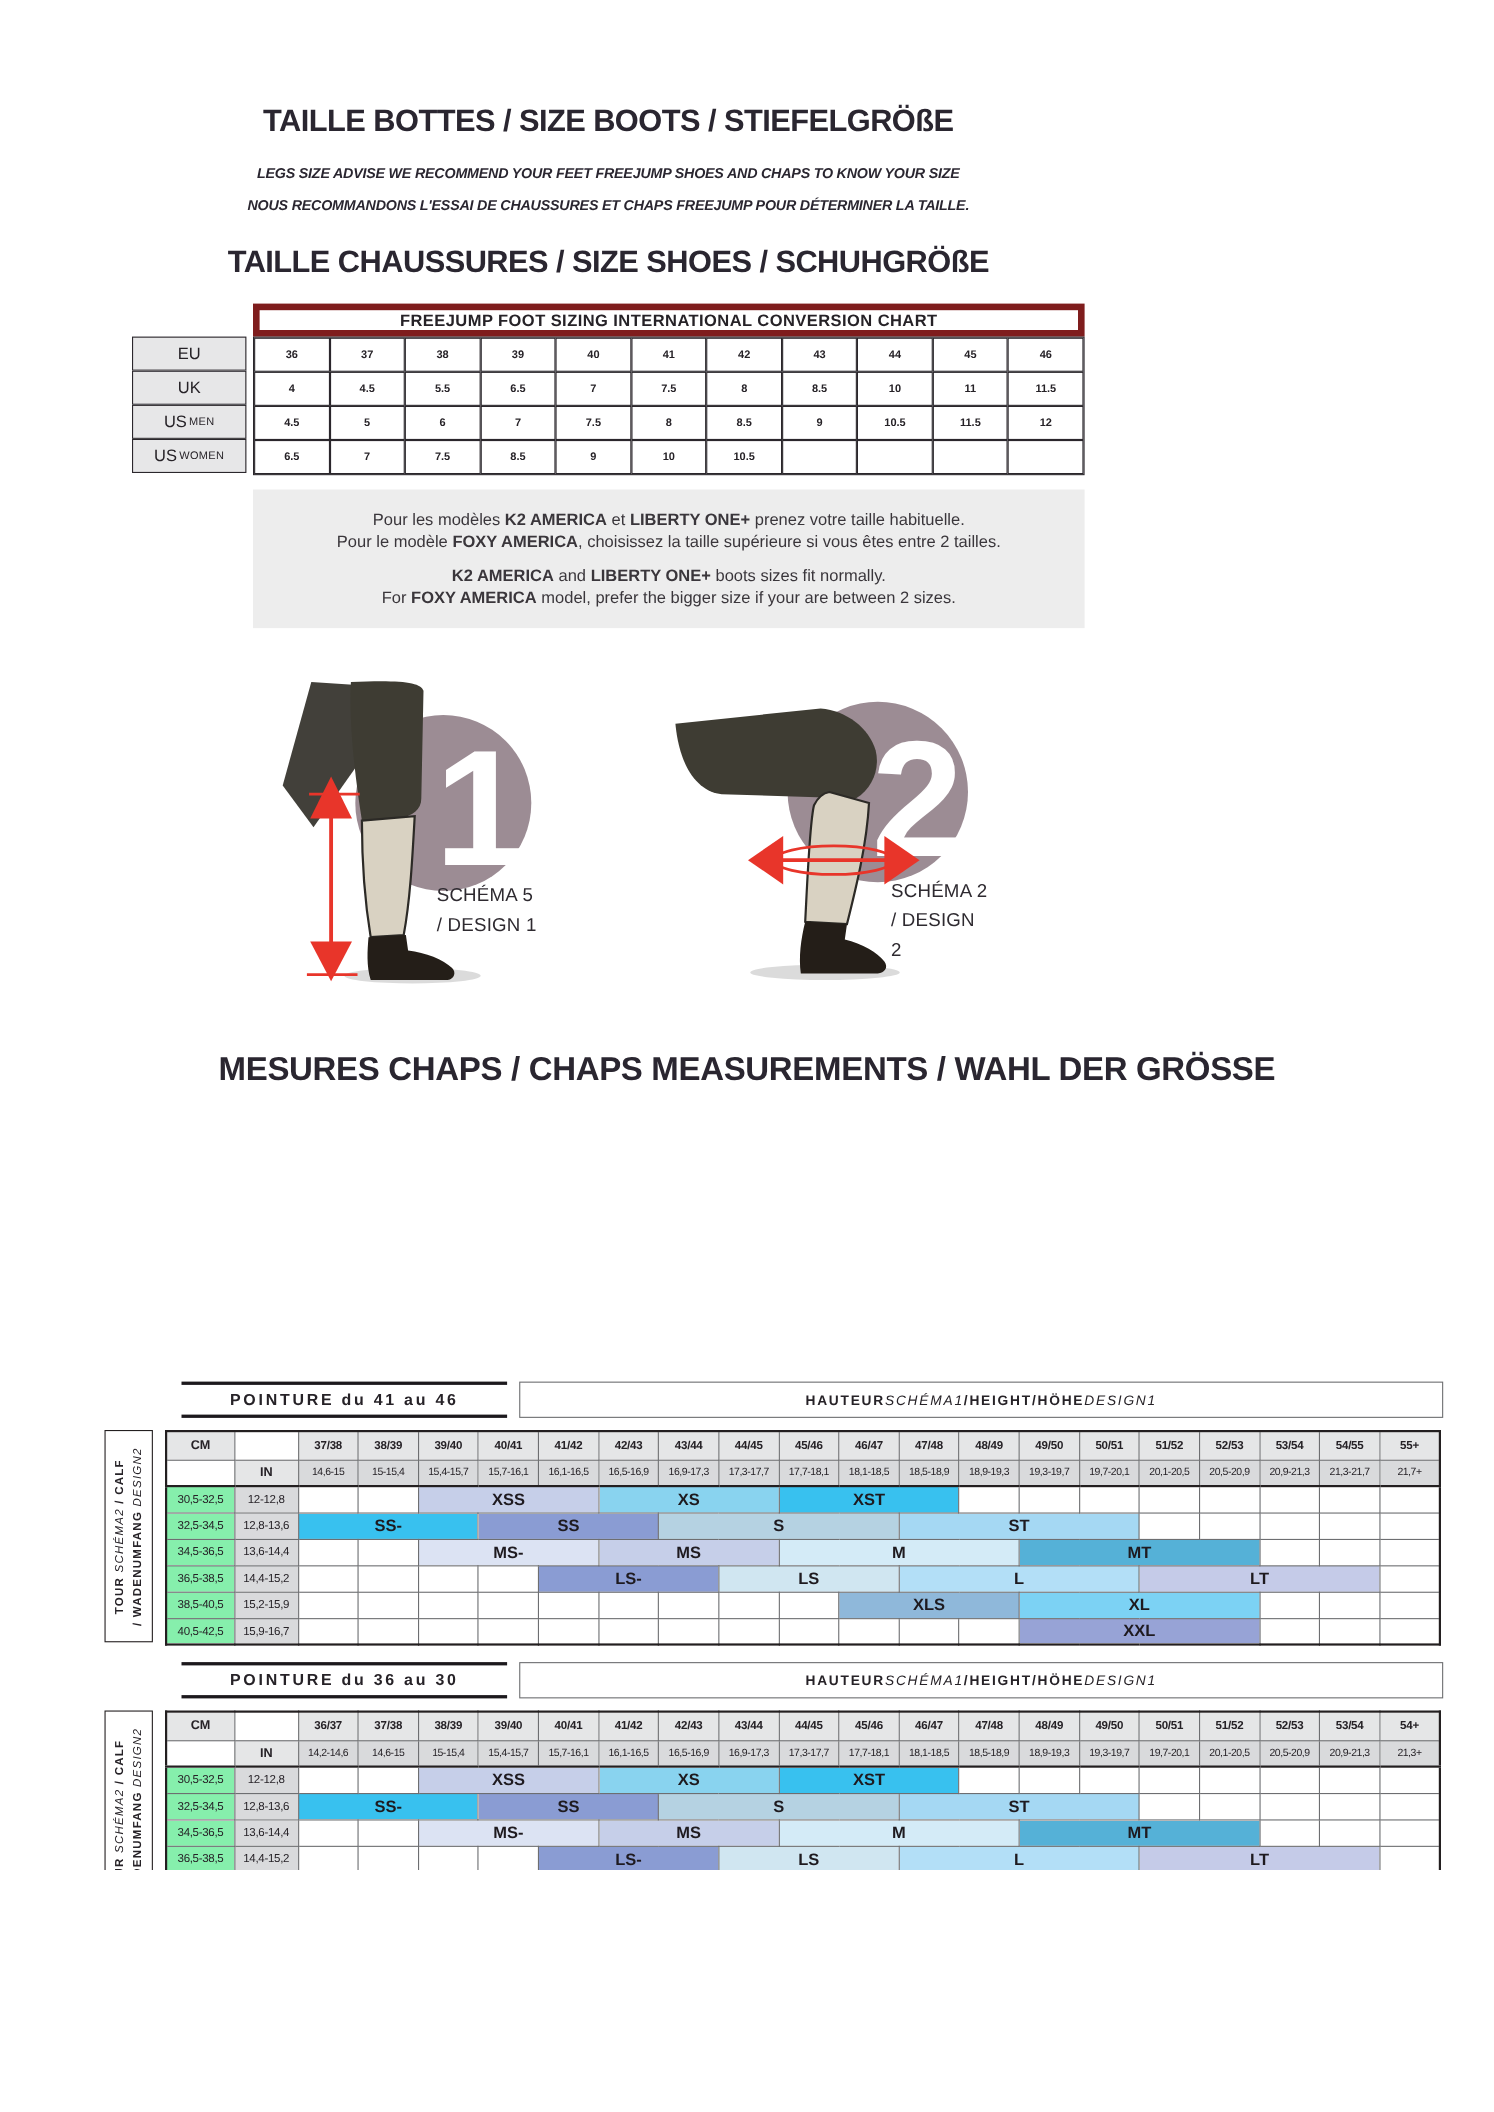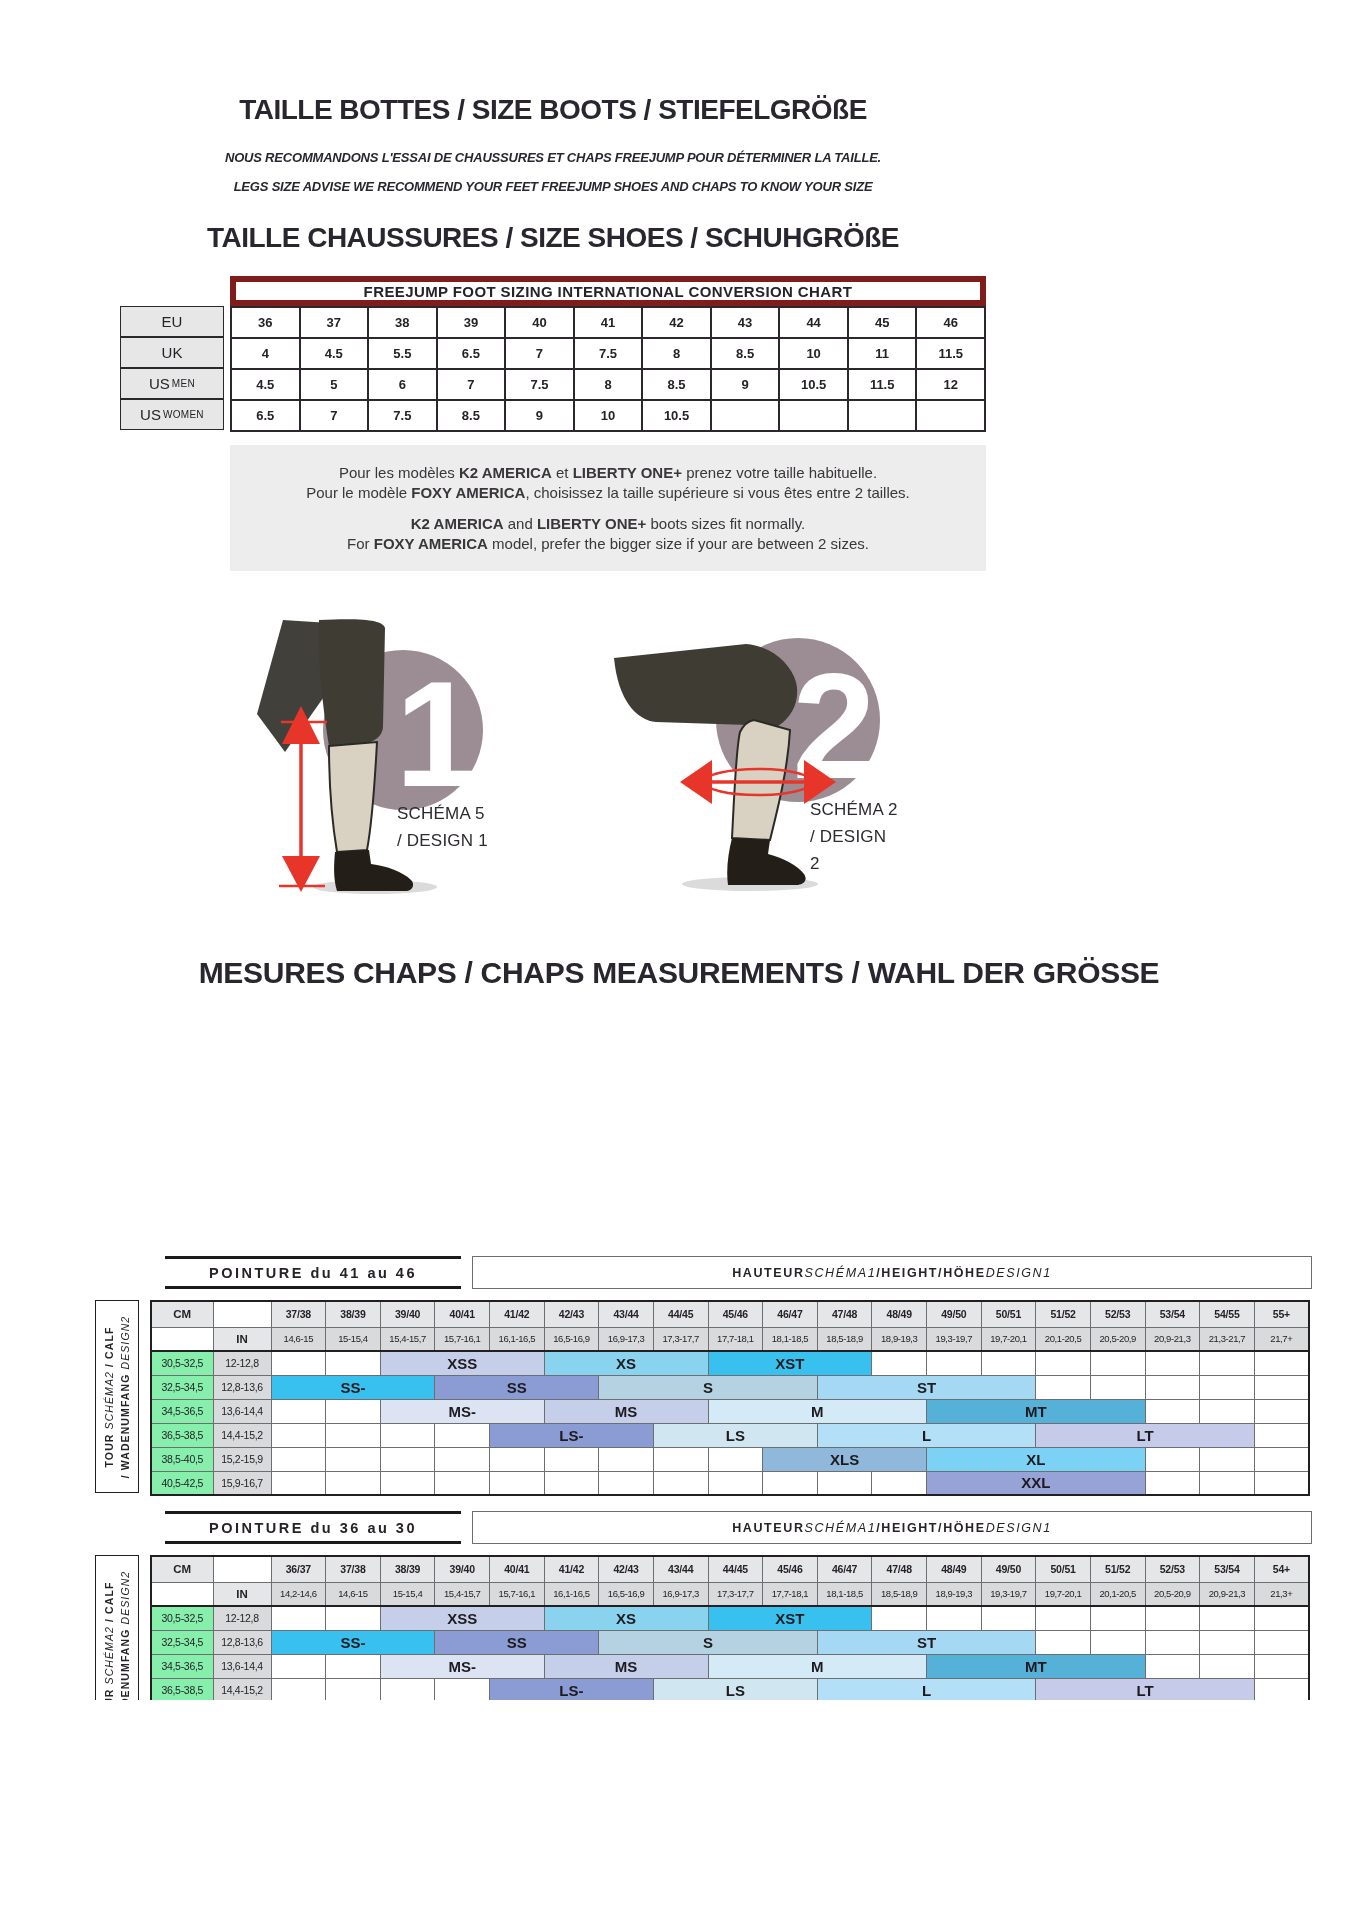--- a/index.html
+++ b/index.html
@@ -15,21 +15,21 @@
   .subtitle + .subtitle { margin-top:14px; }
 
   
   .conv-flex { display:flex; margin-top:22px; }
   .conv-labels { width:104px; margin-top:30px; }
   .conv-label { height:31px; border:1px solid #2b272c; background:#e7e7e8; display:flex; align-items:center; justify-content:center; font-size:15px; }
   .conv-label .small { font-size:10px; margin-left:2px; letter-spacing:0.3px; }
   .conv-right { flex:1; margin-left:6px; }
   .conv-header { height:30px; border:6px solid #7f1d1d; display:flex; align-items:center; justify-content:center; font-size:15px; font-weight:700; letter-spacing:0.4px; }
   .conv-values { display:grid; grid-template-columns:repeat(11,1fr); grid-auto-rows:31px; border:1px solid #2b272c; }
-  .conv-cell { border:1px solid #2b272c; display:flex; align-items:center; justify-content:center; font-size:13px; font-weight:700; }
+  .conv-cell { border:1px solid #2b272c; display:flex; align-items:center; justify-content:center; font-size:10px; font-weight:700; }
 
   
   .notice { margin-top:13px; margin-left:110px; background:#ededed; padding:18px 8px; text-align:center; font-size:15px; line-height:1.3; color:#3a363b; }
   .notice .gap { height:12px; }
   .b { font-weight:700; }
   .i { font-style:italic; font-weight:400; }
 
   
   .fig { position:absolute; }
   .fig svg { display:block; }
@@ -61,22 +61,22 @@
 
   .footer { position:absolute; top:1806px; left:0; width:100%; text-align:right; font-size:15.5px; letter-spacing:0.5px; color:#2e2a30; }
 </style>
 </head>
 <body>
 
 <div class="page">
 
   <div class="top-col">
     <div class="big-title">TAILLE BOTTES / SIZE BOOTS / STIEFELGRÖßE</div>
+    <div class="subtitle">LEGS SIZE ADVISE WE RECOMMEND YOUR FEET FREEJUMP SHOES AND CHAPS TO KNOW YOUR SIZE</div>
     <div class="subtitle">NOUS RECOMMANDONS L'ESSAI DE CHAUSSURES ET CHAPS FREEJUMP POUR DÉTERMINER LA TAILLE.</div>
-    <div class="subtitle">LEGS SIZE ADVISE WE RECOMMEND YOUR FEET FREEJUMP SHOES AND CHAPS TO KNOW YOUR SIZE</div>
     <div class="big-title second">TAILLE CHAUSSURES / SIZE SHOES / SCHUHGRÖßE</div>
 
     <div class="conv-flex">
       <div class="conv-labels">
           <div class="conv-label">
             <span class="main">EU</span>
           </div>
           <div class="conv-label">
             <span class="main">UK</span>
           </div>

